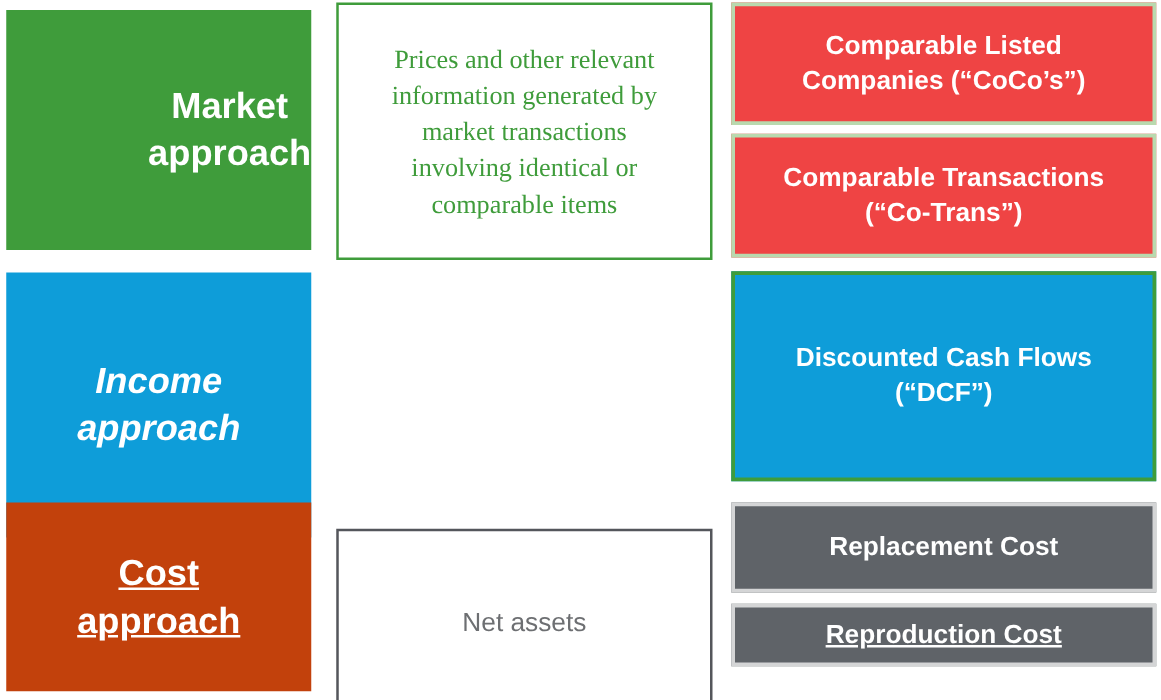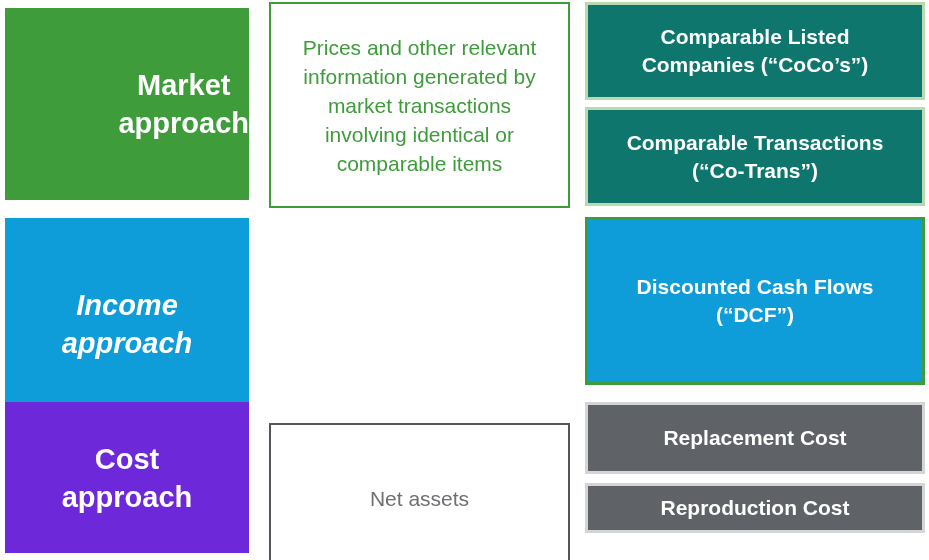--- a/index.html
+++ b/index.html
@@ -23,31 +23,31 @@
 
   
   .col1 { left: 5px;   width: 244px; }
   .col2 { left: 269px; width: 301px; }
   .col3 { left: 585px; width: 340px; }
 
   
   .approach { color: #ffffff; font-weight: bold; font-size: 29px; line-height: 38px; }
   .bg-green { background: #3F9C3B; }
   .bg-blue  { background: #0E9DD9; }
-  .bg-gray  { background: #6d28d9; }
+  .bg-gray  { background: #c2410c; text-decoration: underline; }
 
   
   .desc { background: #ffffff; font-size: 21px; line-height: 29px; padding: 8px; }
-  .desc-green { border: 2px solid #3F9C3B; color: #3F9C3B; }
+  .desc-green { border: 2px solid #3F9C3B; color: #3F9C3B; font-family: Liberation Serif, serif; }
   .desc-blue  { border: 2px solid #0E9DD9; color: #0E9DD9; }
   .desc-gray  { border: 2px solid #54565B; color: #6D6F72; }
 
   
   .method { color: #ffffff; font-weight: bold; font-size: 21px; line-height: 28px; padding: 4px; }
-  .method-green { background: #0f766e; border: 3px solid #B9D9AE; }
+  .method-green { background: #ef4444; border: 3px solid #B9D9AE; }
   .method-blue  { background: #0E9DD9; border: 3px solid #3F9C3B; }
   .method-gray  { background: #5F6368; border: 3px solid #D4D5D6; }
 </style>
 </head>
 <body>
 
 <div class="canvas">
 
   <div class="box col1 approach bg-green" style="top:8px; height:192px;justify-content:flex-end;">
     <span class="label">Market
@@ -81,17 +81,17 @@
   <div class="box col1 approach bg-gray" style="top:402px; height:151px;">
     <span class="label">Cost
 approach</span>
   </div>
   <div class="box col2 desc desc-gray" style="top:403px; height:150px;margin-top:20px;">
     <span class="label">Net assets</span>
   </div>
   <div class="box col3 method method-gray" style="top:402px; height:72px;">
     <span class="label">Replacement Cost</span>
   </div>
-  <div class="box col3 method method-gray" style="top:483px; height:50px;">
+  <div class="box col3 method method-gray" style="top:483px; height:50px;text-decoration:underline;">
     <span class="label">Reproduction Cost</span>
   </div>
 
 </div>
 
 </body></html>

